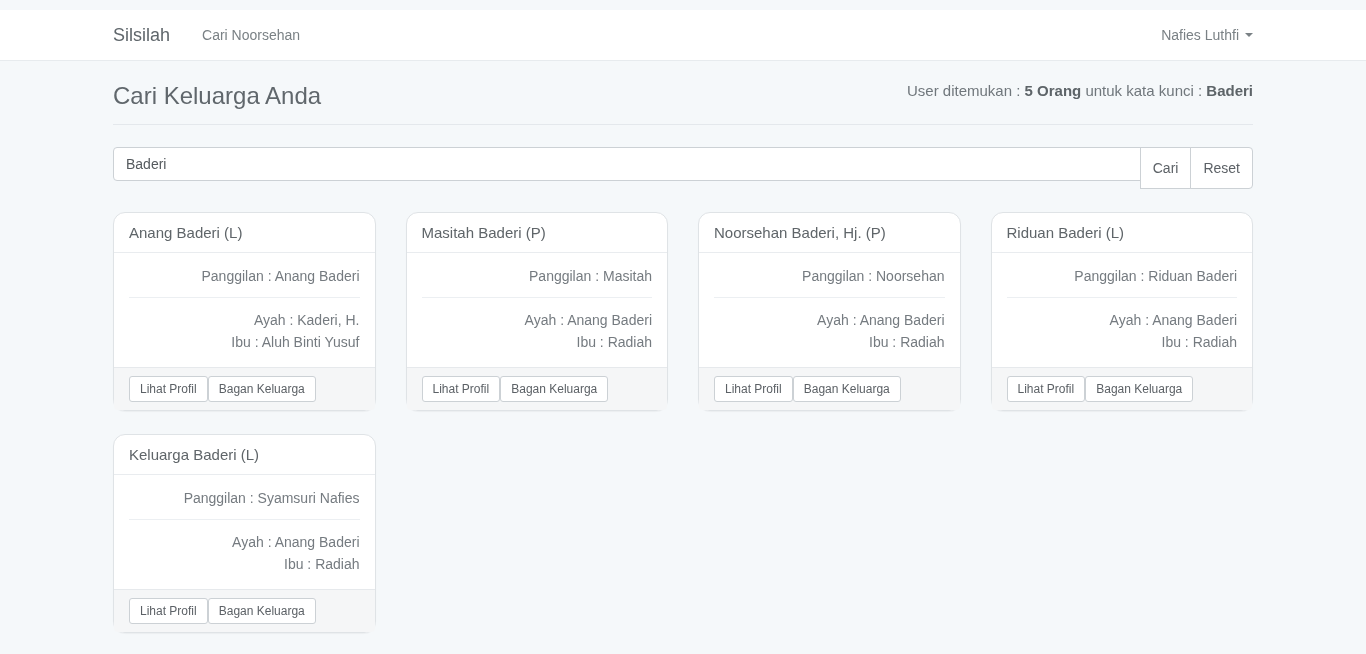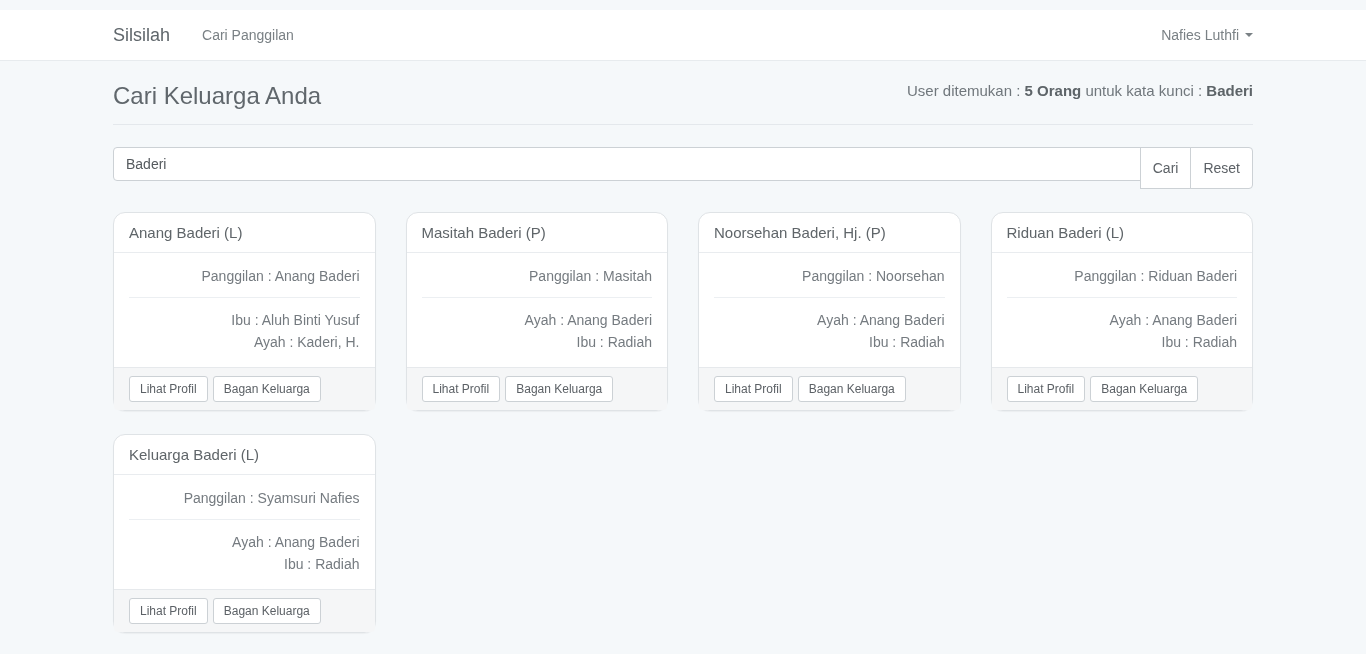--- a/index.html
+++ b/index.html
@@ -129,42 +129,41 @@
     border-top: 1px solid #eceff2;
     margin: 11px 0;
   }
   .parent-line { line-height: 22px; }
   .panel-footer {
     background: #f5f6f7;
     border-top: 1px solid #e6e9ec;
     padding: 8px 15px;
     border-radius: 0 0 4px 4px;
     display: flex;
-    gap: 5px;
   }
   .btn-sm {
     font-size: 12px;
     padding: 5px 10px;
     background: #ffffff;
     border: 1px solid #ccd1d5;
     border-radius: 3px;
     color: #5c6166;
     font-family: "Liberation Sans", sans-serif;
     cursor: pointer;
     height: auto;
     margin-left: 0;
   }
 </style>
 </head>
 <body>
 
 <nav class="navbar">
   <div class="container navbar-inner">
     <a class="navbar-brand">Silsilah</a>
-    <a class="nav-link">Cari Panggilan</a>
+    <a class="nav-link">Cari Noorsehan</a>
     <div class="navbar-spacer"></div>
     <div class="user-menu">
       <span>Nafies Luthfi</span>
       <span class="caret"></span>
     </div>
   </div>
 </nav>
 
 <main class="container">
   <div class="page-header">
@@ -180,22 +179,22 @@
     <button type="button" class="btn btn-reset">Reset</button>
   </form>
 
   <div class="cards-row">
   <div class="card-col">
     <div class="panel">
       <div class="panel-heading">Anang Baderi (L)</div>
       <div class="panel-body">
         <p class="nickname">Panggilan : Anang Baderi</p>
         <hr>
+        <div class="parent-line">Ayah : Kaderi, H.</div>
         <div class="parent-line">Ibu : Aluh Binti Yusuf</div>
-        <div class="parent-line">Ayah : Kaderi, H.</div>
       </div>
       <div class="panel-footer">
         <button type="button" class="btn btn-sm">Lihat Profil</button>
         <button type="button" class="btn btn-sm">Bagan Keluarga</button>
       </div>
     </div>
   </div>
 
   <div class="card-col">
     <div class="panel">

